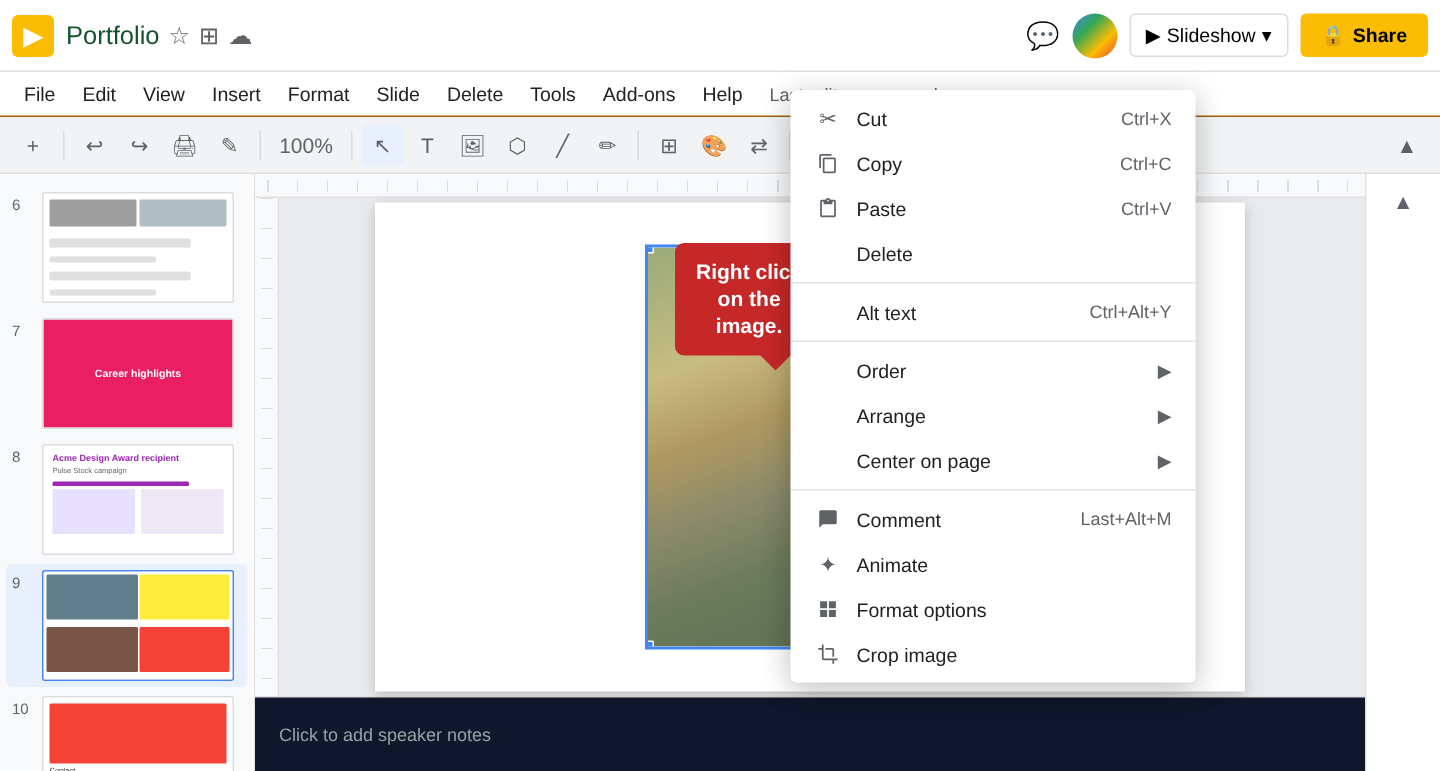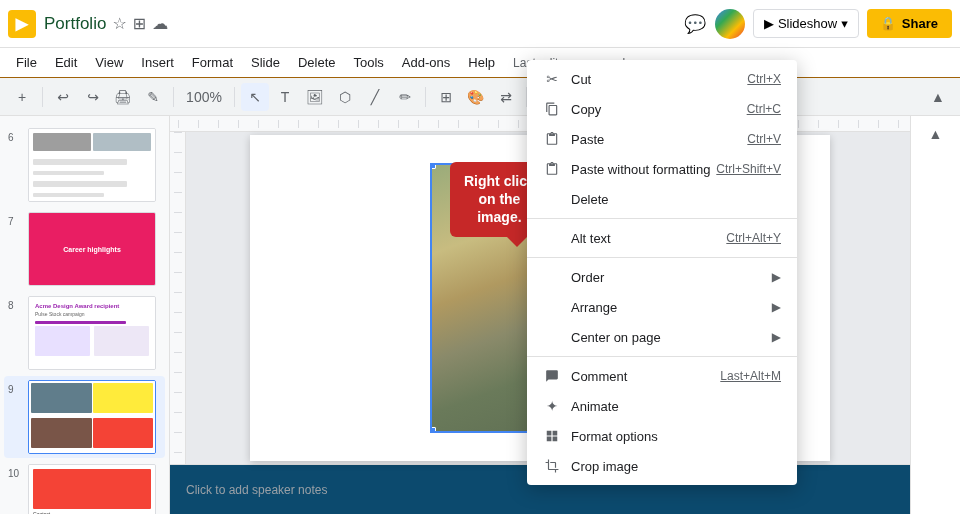--- a/index.html
+++ b/index.html
@@ -145,40 +145,40 @@
     }
 
     
     .right-panel {
       width: 50px; background: #fff; border-left: 1px solid #e0e0e0;
       display: flex; flex-direction: column; align-items: center; padding: 4px 0;
     }
 
     
     .notes-area {
-      height: 50px; background: #0c4a6e; border-top: 1px solid #e0e0e0;
+      height: 50px; background: #0f172a; border-top: 1px solid #e0e0e0;
       padding: 8px 16px; color: #9aa0a6; font-size: 12px;
       display: flex; align-items: center;
     }
 
     
     .context-menu {
       position: absolute; left: 527px; top: 60px; width: 270px;
       background: #fff; border-radius: 4px;
       box-shadow: 0 4px 20px rgba(0,0,0,0.25); z-index: 100;
       padding: 4px 0; overflow: hidden;
     }
     .ctx-item {
       display: flex; align-items: center; padding: 6px 16px;
       cursor: pointer; justify-content: space-between;
     }
     .ctx-left { display: flex; align-items: center; gap: 10px; }
     .ctx-icon { width: 18px; height: 18px; display: flex; align-items: center; justify-content: center; color: #5f6368; font-size: 14px; flex-shrink: 0; }
     .ctx-label { font-size: 13px; color: #202124; }
-    .ctx-shortcut { font-size: 12px; color: #5f6368; text-decoration: underline; }
+    .ctx-shortcut { font-size: 12px; color: #5f6368; }
     .ctx-arrow { font-size: 12px; color: #5f6368; }
     .ctx-divider { height: 1px; background: #e0e0e0; margin: 4px 0; }
 
     
     .sidebar::-webkit-scrollbar { width: 6px; }
     .sidebar::-webkit-scrollbar-thumb { background: #bdc1c6; border-radius: 3px; }
 
     
     .arrow-overlay {
       position: absolute; left: 390px; top: 85px; z-index: 11; pointer-events: none;
@@ -398,31 +398,20 @@
         <span class="ctx-icon">
           <svg width="14" height="14" viewBox="0 0 24 24" fill="#5f6368">
               <path d="M19 2h-4.18C14.4.84 13.3 0 12 0c-1.3 0-2.4.84-2.82 2H5c-1.1 0-2 .9-2 2v16c0 1.1.9 2 2 2h14c1.1 0 2-.9 2-2V4c0-1.1-.9-2-2-2zm-7 0c.55 0 1 .45 1 1s-.45 1-1 1-1-.45-1-1 .45-1 1-1zm7 18H5V4h2v3h10V4h2v16z"></path>
             </svg>
         </span>
         <span class="ctx-label">Paste</span>
       </div>
       <span class="ctx-shortcut">Ctrl+V</span>
     </div>
 
-    <div class="ctx-item">
-      <div class="ctx-left">
-        <span class="ctx-icon">
-          <svg width="14" height="14" viewBox="0 0 24 24" fill="#5f6368">
-              <path d="M19 2h-4.18C14.4.84 13.3 0 12 0c-1.3 0-2.4.84-2.82 2H5c-1.1 0-2 .9-2 2v16c0 1.1.9 2 2 2h14c1.1 0 2-.9 2-2V4c0-1.1-.9-2-2-2zm-7 0c.55 0 1 .45 1 1s-.45 1-1 1-1-.45-1-1 .45-1 1-1zm7 18H5V4h2v3h10V4h2v16z"></path>
-            </svg>
-        </span>
-        <span class="ctx-label">Paste without formatting</span>
-      </div>
-      <span class="ctx-shortcut">Ctrl+Shift+V</span>
-    </div>
 
     <div class="ctx-item">
       <div class="ctx-left">
         <span class="ctx-icon"></span>
         <span class="ctx-label">Delete</span>
       </div>
       <span class="ctx-shortcut"></span>
     </div>
 
     <div class="ctx-divider"></div>

